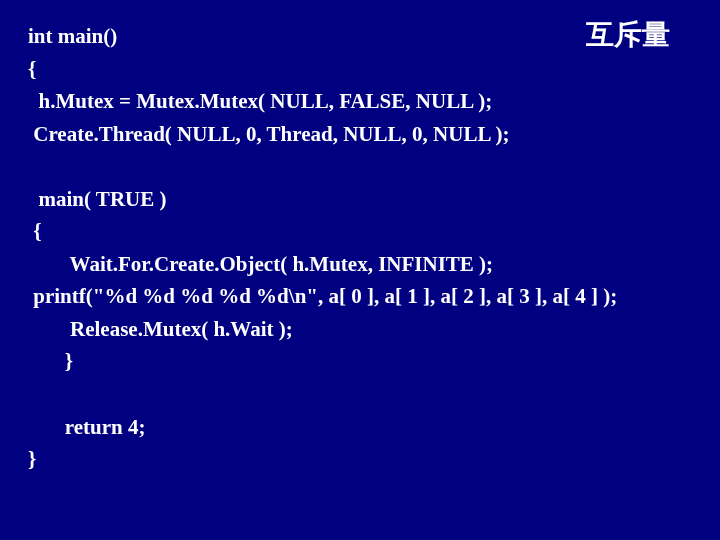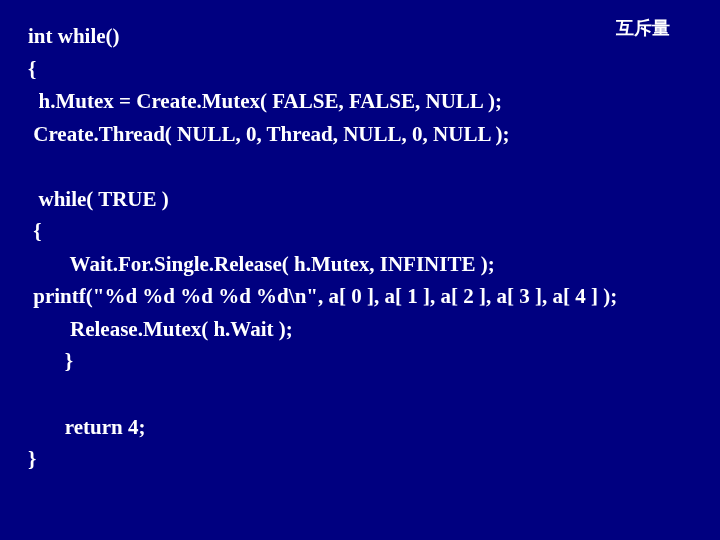--- a/index.html
+++ b/index.html
@@ -18,39 +18,39 @@
     position: relative;
     width: 720px;
     height: 540px;
     box-sizing: border-box;
     padding: 20px 12px 0 28px;
   }
   .title {
     position: absolute;
     top: 16px;
     right: 50px;
-    font-size: 18px;
+    font-size: 28px;
   }
   .code {
     white-space: pre;
     line-height: 1.55;
   }
 </style>
 </head>
 <body>
 
 <div class="slide">
   <div class="title">互斥量</div>
-  <div class="code"><span>int while()</span>
+  <div class="code"><span>int main()</span>
 <span>{</span>
-<span>  h.Mutex = Create.Mutex( FALSE, FALSE, NULL );</span>
+<span>  h.Mutex = Mutex.Mutex( NULL, FALSE, NULL );</span>
 <span> Create.Thread( NULL, 0, Thread, NULL, 0, NULL );</span>
 <span></span>
-<span>  while( TRUE )</span>
+<span>  main( TRUE )</span>
 <span> {</span>
-<span>        Wait.For.Single.Release( h.Mutex, INFINITE );</span>
+<span>        Wait.For.Create.Object( h.Mutex, INFINITE );</span>
 <span> printf("%d %d %d %d %d\n", a[ 0 ], a[ 1 ], a[ 2 ], a[ 3 ], a[ 4 ] );</span>
 <span>        Release.Mutex( h.Wait );</span>
 <span>       }</span>
 <span></span>
 <span>       return 4;</span>
 <span>}</span></div>
 </div>
 
 </body></html>

